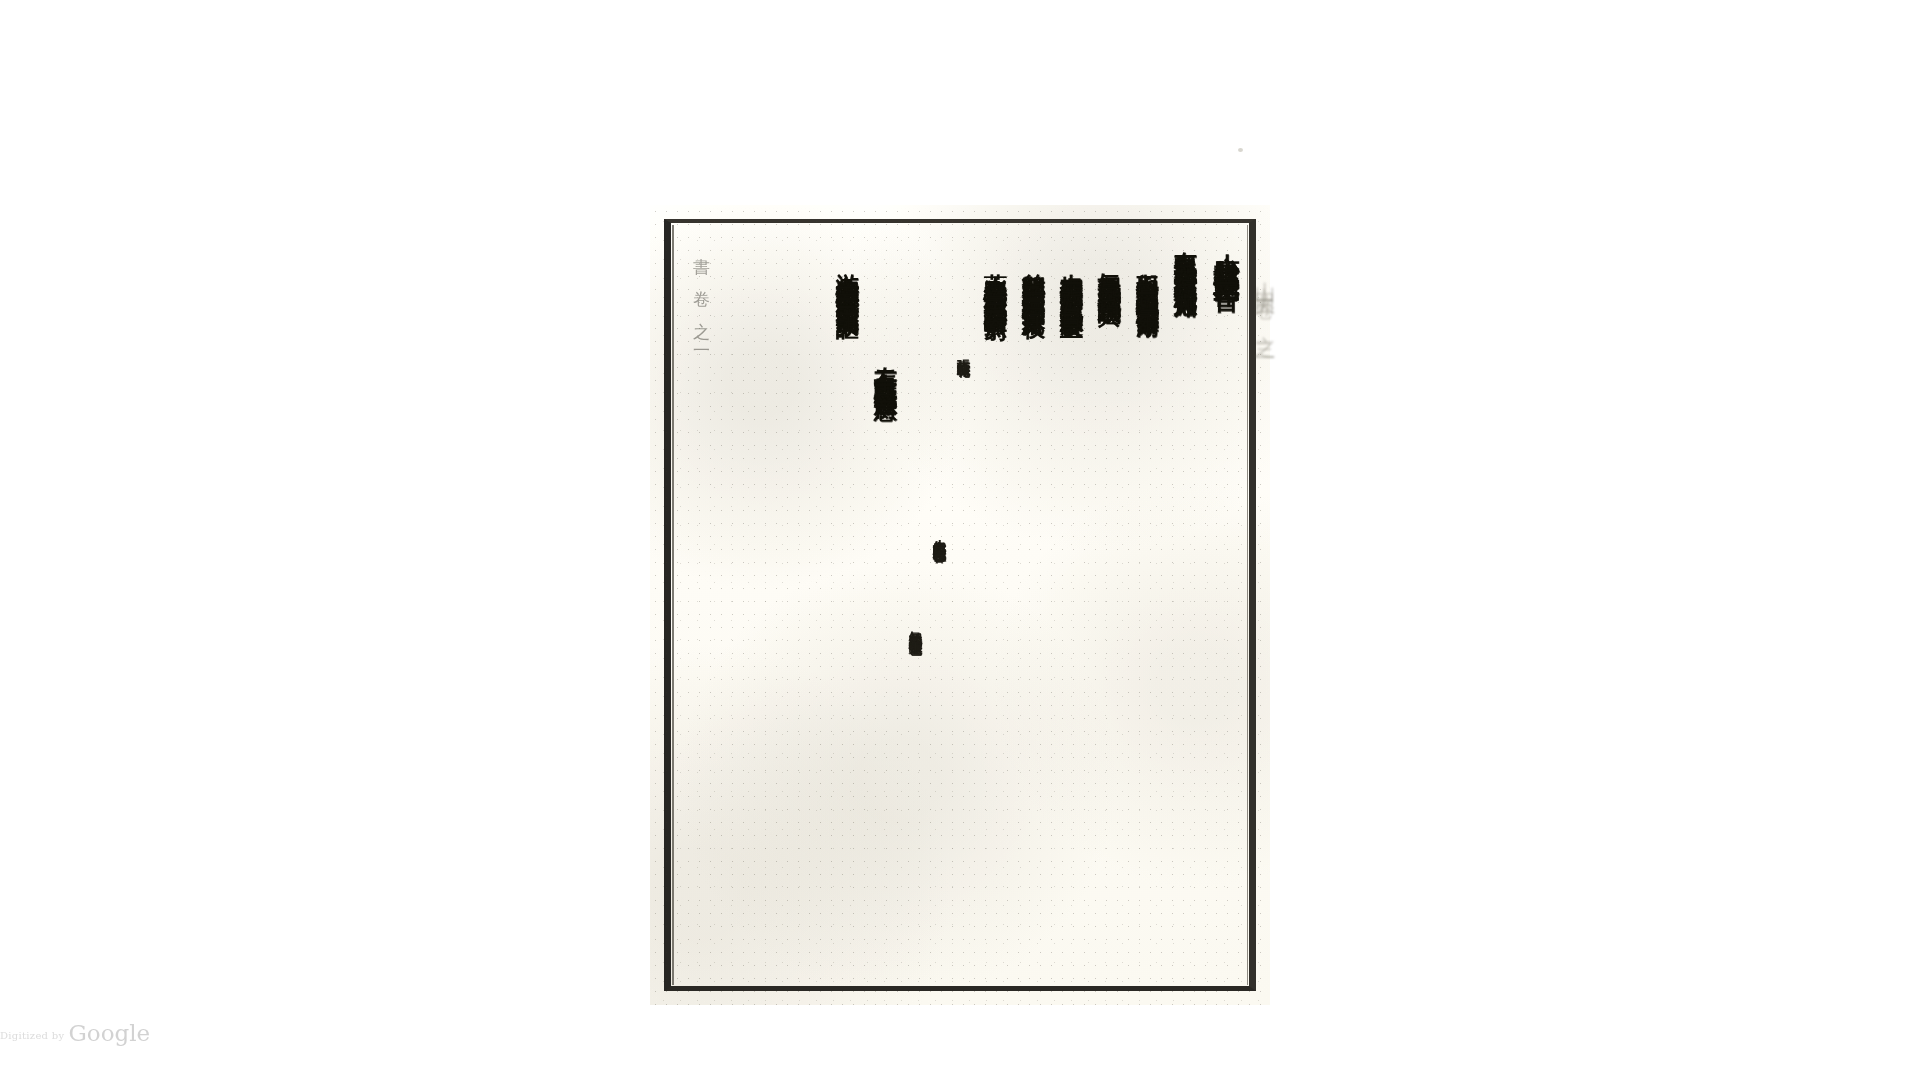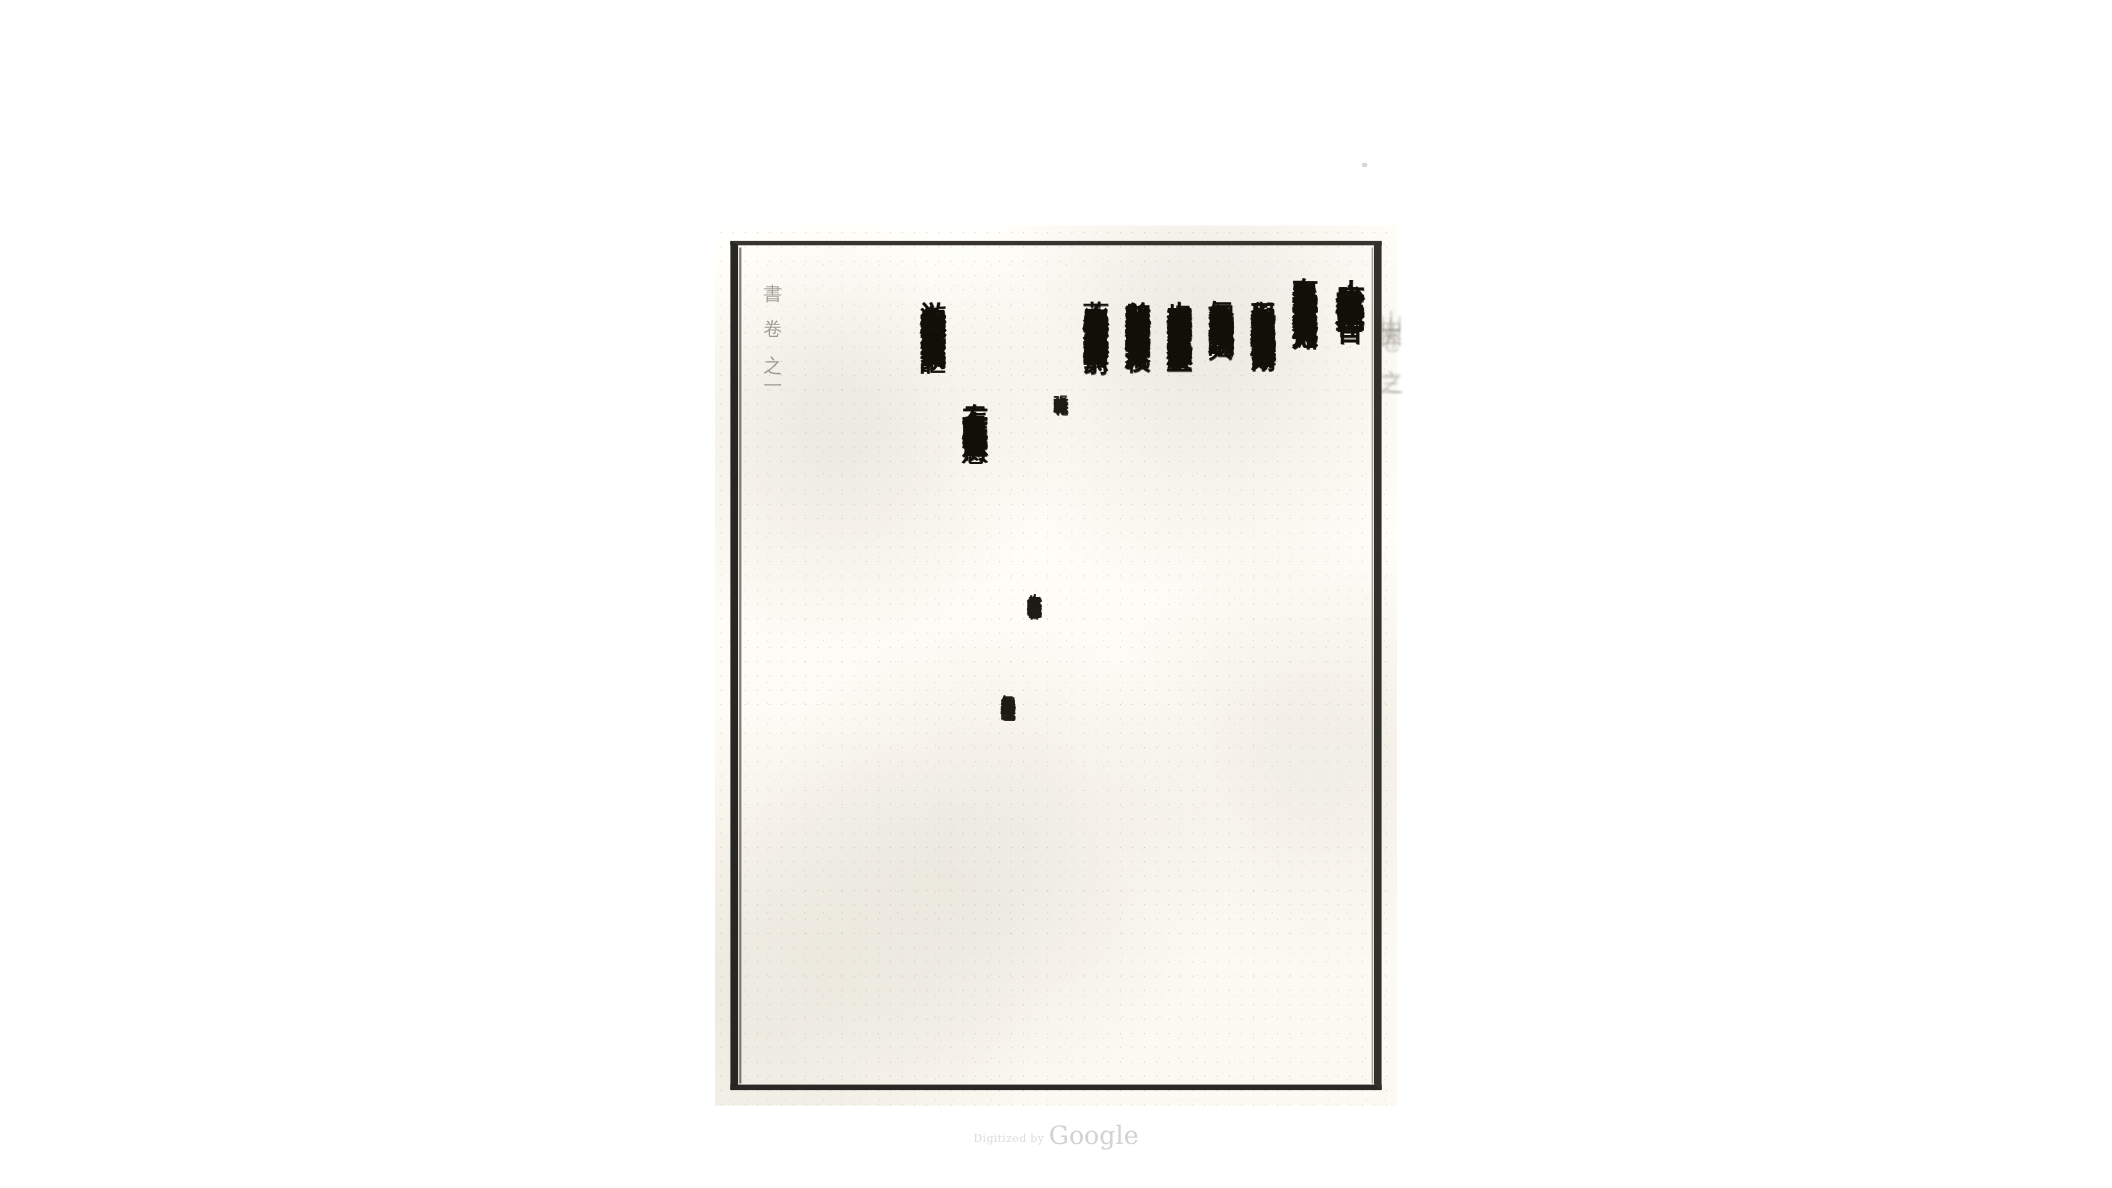--- a/index.html
+++ b/index.html
@@ -173,21 +173,21 @@
     background-size: 11px 13px, 17px 19px;
     background-position: 0 0, 5px 7px;
   }
 
   
   .watermark {
     position: absolute;
     left: 0;
     top: 1020px;
     width: 1920px;
-    text-align: center;
+    text-align: left;
     font-family: "DejaVu Serif", serif;
     color: #c9c9c9;
     font-size: 15px;
     letter-spacing: .2px;
     user-select: none;
   }
   .watermark .dg {
     font-size: 10px;
     color: #dcdcdc;
     vertical-align: 2px;

